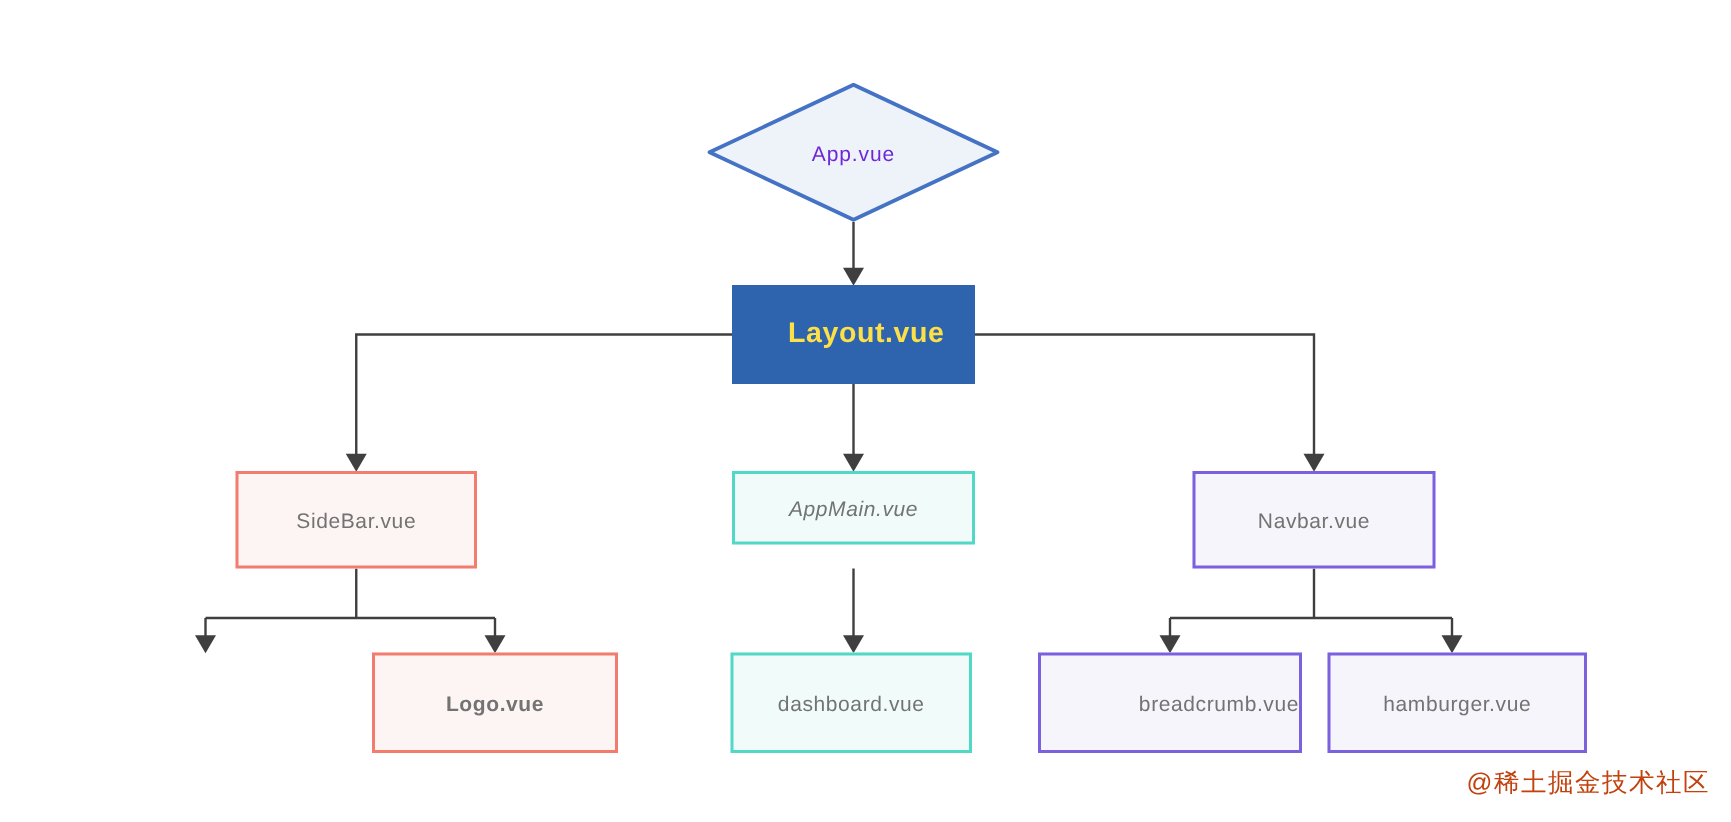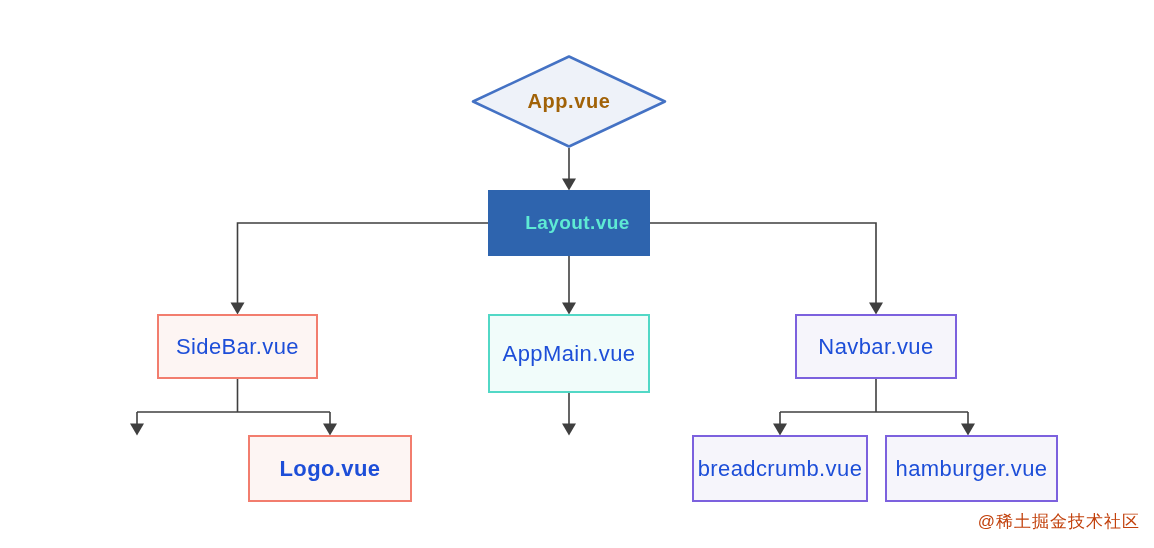--- a/index.html
+++ b/index.html
@@ -20,64 +20,63 @@
     pointer-events: none;
   }
 
   .node {
     position: absolute;
     box-sizing: border-box;
     border: 2px solid;
     display: flex;
     align-items: center;
     justify-content: center;
-    font-size: 22px;
-    color: #1d4ed8;
+    font-size: 14px;
+    color: #737373;
     letter-spacing: 0.4px;
     background: #fff;
   }
 
   .n-blue {
     background: #2e64ae;
     border-color: #2e64ae;
-    color: #5eead4;
+    color: #fde047;
     font-weight: bold;
     font-size: 19px;
     padding-left: 17px;
   }
   .n-red    { border-color: #f27d6e; background: #fdf5f3; }
   .n-teal   { border-color: #52d8c6; background: #f1fcfa; }
   .n-purple { border-color: #7c61de; background: #f6f5fb; }
 
   
   .diamond-wrap {
     position: absolute;
     left: 471px; top: 55px;
     width: 196px; height: 93px;
   }
   .diamond-wrap svg { position: absolute; left: 0; top: 0; }
   .diamond-label {
     position: absolute;
     left: 0; top: 0; width: 100%; height: 100%;
     display: flex; align-items: center; justify-content: center;
-    font-size: 20px;
-    color: #a16207;
+    font-size: 14px;
+    color: #6d28d9;
     letter-spacing: 0.6px;
-    font-weight: bold;
   }
 
   
   .pos-layout      { left: 488px; top: 190px; width: 162px; height: 66px; }
   .pos-sidebar     { left: 157px; top: 314px; width: 161px; height: 65px; }
-  .pos-appmain     { left: 488px; top: 314px; width: 162px; height: 79px; }
+  .pos-appmain     { left: 488px; top: 314px; width: 162px; height: 49px; font-style: italic; }
   .pos-navbar      { left: 795px; top: 314px; width: 162px; height: 65px; }
   .pos-sidebaritem { left:  41px; top: 435px; width: 192px; height: 67px; }
   .pos-logo        { left: 248px; top: 435px; width: 164px; height: 67px; font-weight: bold; }
   .pos-dashboard   { left: 487px; top: 435px; width: 161px; height: 67px; }
-  .pos-breadcrumb  { left: 692px; top: 435px; width: 176px; height: 67px; }
+  .pos-breadcrumb  { left: 692px; top: 435px; width: 176px; height: 67px; justify-content: flex-end; }
   .pos-hamburger   { left: 885px; top: 435px; width: 173px; height: 67px; }
 
   .watermark {
     position: absolute;
     right: 14px;
     top: 510px;
     font-size: 17px;
     color: #c2410c;
     letter-spacing: 1px;
   }
@@ -136,20 +135,23 @@
   <div class="node n-teal pos-appmain">
     <span>AppMain.vue</span>
   </div>
   <div class="node n-purple pos-navbar">
     <span>Navbar.vue</span>
   </div>
 
   <div class="node n-red pos-logo">
     <span>Logo.vue</span>
   </div>
+  <div class="node n-teal pos-dashboard">
+    <span>dashboard.vue</span>
+  </div>
   <div class="node n-purple pos-breadcrumb">
     <span>breadcrumb.vue</span>
   </div>
   <div class="node n-purple pos-hamburger">
     <span>hamburger.vue</span>
   </div>
 
   <div class="watermark">@稀土掘金技术社区</div>
 
 </div>

